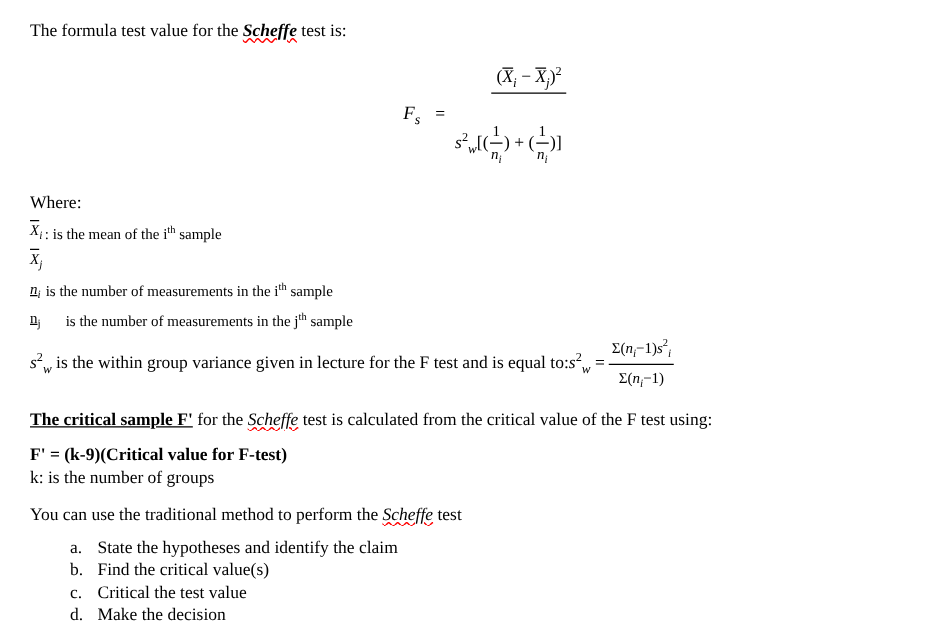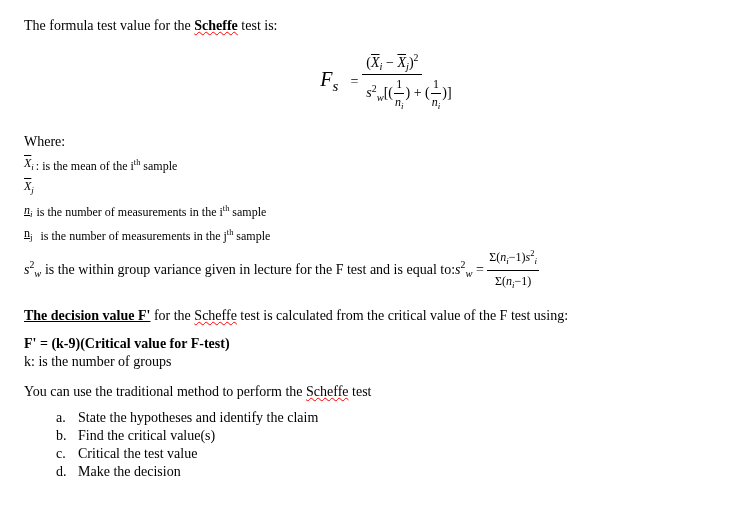--- a/index.html
+++ b/index.html
@@ -21,29 +21,30 @@
       font-size: 14px;
     }
     .formula-container {
       display: flex;
       justify-content: center;
       align-items: center;
       margin: 10px 0 22px 0;
     }
     .formula-lhs {
       font-style: italic;
-      font-size: 20px;
+      font-size: 15px;
       margin-right: 8px;
       margin-left: 24px;
     }
     .fraction {
       display: inline-flex;
       flex-direction: column;
-      align-items: flex-start;
+      align-items: flex-end;
       vertical-align: middle;
+      gap: 21px;
     }
     .fraction .numerator {
       border-bottom: 1.5px solid #000;
       padding: 0 4px 2px 4px;
       font-size: 14px;
       white-space: nowrap;
     }
     .fraction .denominator {
       padding: 2px 4px 0 4px;
       font-size: 14px;
@@ -59,20 +60,21 @@
     .definition-row {
       display: flex;
       align-items: flex-end;
       margin-bottom: 2px;
       font-size: 12px;
       line-height: 1.55;
     }
     .underline-wavy {
       text-decoration: underline wavy red;
       text-decoration-thickness: 1px;
+      font-style: italic;
     }
     sup {
       font-size: 0.7em;
       vertical-align: super;
     }
     sub {
       font-size: 0.75em;
       vertical-align: sub;
     }
     .sw-row {
@@ -169,37 +171,37 @@
     <span>: is the mean of the i<sup>th</sup> sample</span>
   </div>
   <div class="definition-row">
     <span style="margin-right:2px;"><span style="text-decoration:overline;font-style:italic;">X</span><sub><em>j</em></sub></span>
   </div>
   <div class="definition-row">
     <span style="margin-right:4px;text-decoration:underline;font-style:italic;">n<sub>i</sub></span>
     <span>is the number of measurements in the i<sup>th</sup> sample</span>
   </div>
   <div class="definition-row">
-    <span style="margin-right:8px;text-decoration:underline;">n<sub>j</sub></span>
+    <span style="margin-right:20px;text-decoration:underline;">n<sub>j</sub></span>
     <span>is the number of measurements in the j<sup>th</sup> sample</span>
   </div>
 
   <div class="sw-row">
     <span>
       <em>s</em><sup>2</sup><sub><em>w</em></sub> is the within group variance given in lecture for the F test and is equal to:<em>s</em><sup>2</sup><sub><em>w</em></sub>&nbsp;=&nbsp;<span class="inline-fraction" style="font-size:12px;justify-content:center;">
           <span class="num">Σ(<em>n</em><sub><em>i</em></sub>−1)<em>s</em><sup>2</sup><sub><em>i</em></sub></span>
           <span class="den">Σ(<em>n</em><sub><em>i</em></sub>−1)</span>
         </span>
     </span>
   </div>
 </div>
 
 <div class="critical-section">
   <p>
-    <strong><span style="text-decoration:underline;">The decision value F'</span></strong>
+    <strong><span style="text-decoration:underline;">The critical sample F'</span></strong>
     <span> for the <span class="underline-wavy">Scheffe</span> test is calculated from the critical value of the F test using:</span>
   </p>
 </div>
 
 <div style="margin-bottom:14px;">
   <p class="fprime-formula">
     <strong>F' = (k-9)(Critical value for F-test)</strong>
   </p>
   <p class="kgroups-line">k: is the number of groups</p>
 </div>

